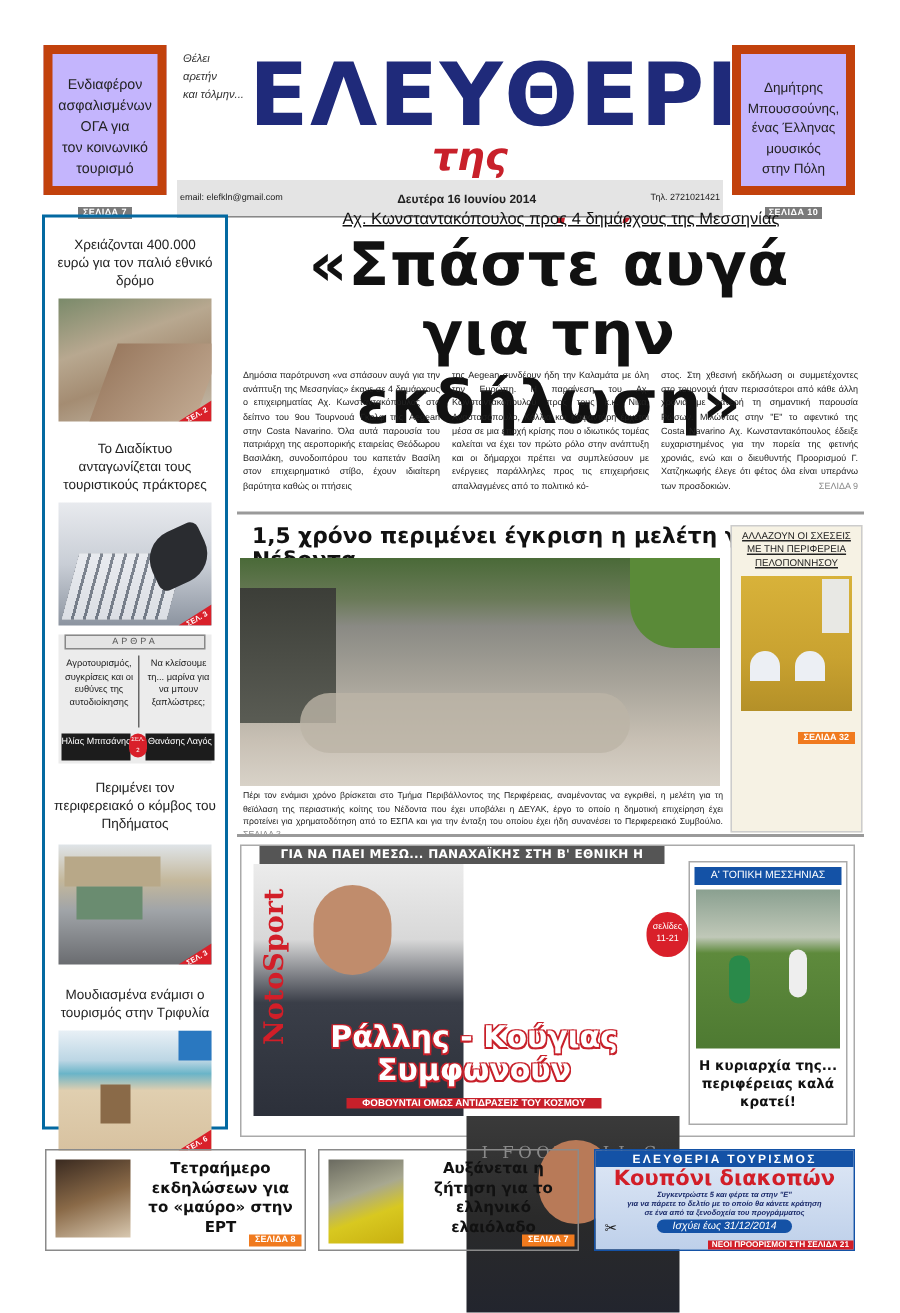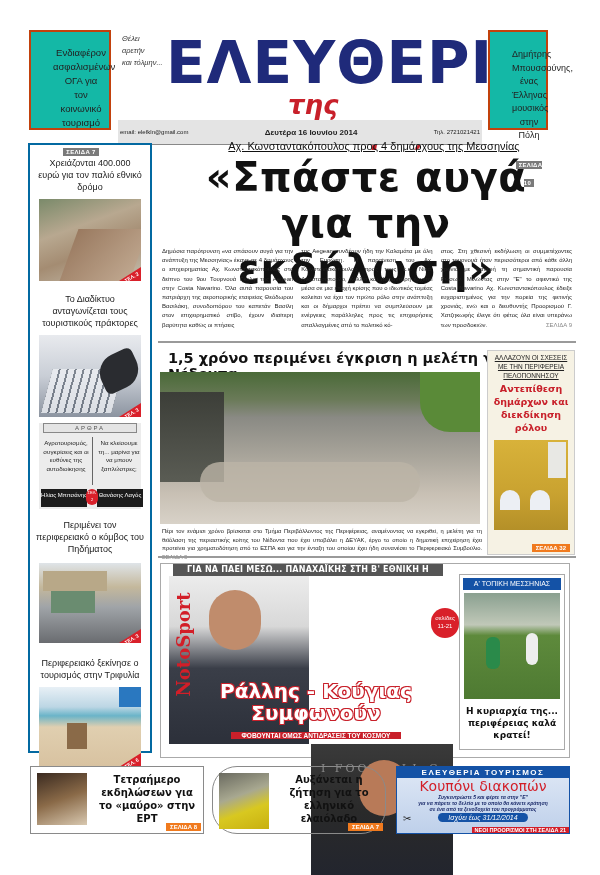--- a/index.html
+++ b/index.html
@@ -1,18 +1,18 @@
 <!DOCTYPE html>
 <html><head>
 <meta charset="utf-8">
 <style>
   * { box-sizing: border-box; margin: 0; padding: 0; }
   body { width: 600px; height: 875px; background: #ffffff; font-family: "Liberation Sans", sans-serif; color: #111; position: relative; overflow: hidden; }
   .abs { position: absolute; }
-  .box { border: 2px solid #c2410c; background: #14b8a6; padding-left: 22px; }
+  .box { border: 6px solid #c2410c; background: #c4b5fd; }
   .page-tag { background: #7a7a7a; color: #fff; font-size: 6px; padding: 1px 3px; font-weight: bold; letter-spacing: 0.3px; }
   .page-tag-orange { background: #f07a1e; color: #fff; font-size: 6px; padding: 1px 4px; font-weight: bold; }
   .ear-text { font-size: 9.5px; line-height: 14px; text-align: center; color: #222; }
   
   .logo { font-family: "DejaVu Sans", sans-serif; font-weight: bold; color: #1f2a7a; font-size: 58px; letter-spacing: 1px; line-height: 58px; }
   .logo-sub { font-family: "DejaVu Sans", sans-serif; font-style: italic; font-weight: bold; color: #c8202a; font-size: 26px; }
   .tagline { font-family: Liberation Sans, sans-serif; font-style: italic; font-size: 7.5px; color: #333; line-height: 12px; }
   .strip1 { border-top: 1px solid #666; border-bottom: 1px solid #666; font-size: 6px; color: #333; display: flex; justify-content: space-between; align-items: center; height: 13px; padding: 0 2px; }
   .strip1 .mid { font-size: 8px; letter-spacing: 1px; }
   .strip2 { background: #e4e4e4; border-bottom: 1px solid #888; font-size: 6px; color: #222; display: flex; justify-content: space-between; align-items: center; height: 11px; padding: 12px 2px; }
@@ -58,21 +58,21 @@
   </div>
   <div class="abs logo" style="left:48px;top:4px;">ΕΛΕΥΘΕΡΙΑ</div>
   <div class="abs logo-sub" style="left:170px;top:60px;">της Δευτέρας</div>
   <div class="abs strip2" style="left:0;top:90px;width:364px;">
     <span>email: elefkln@gmail.com</span>
     <span class="date">Δευτέρα 16 Ιουνίου 2014</span>
     <span>Τηλ. 2721021421</span>
   </div>
 </div>
 
-<div class="abs box" style="left:488px;top:30px;width:60px;height:100px;">
+<div class="abs box" style="left:488px;top:30px;width:82px;height:100px;">
   <div class="ear-text" style="margin-top:16px;font-size:9px;line-height:13.5px;">
     <div>Δημήτρης</div>
     <div>Μπουσσούνης,</div>
     <div>ένας Έλληνας</div>
     <div>μουσικός</div>
     <div>στην Πόλη</div>
   </div>
   <div style="text-align:center;margin-top:10px;"><span class="page-tag">ΣΕΛΙΔΑ 10</span></div>
 </div>
 
@@ -100,21 +100,21 @@
     <div class="abs" style="left:58px;top:66px;width:46px;height:18px;background:#1c1c1c;color:#fff;font-size:6px;text-align:center;padding-top:3px;line-height:7px;">Θανάσης Λαγός</div>
     <div class="abs" style="left:47px;top:66px;width:12px;height:16px;border-radius:6px;background:#d9202a;color:#fff;font-size:4px;text-align:center;line-height:7px;"><span>ΣΕΛ. 2</span></div>
   </div>
   <div class="lhead" style="margin:10px 6px 8px;">Περιμένει τον περιφερειακό ο κόμβος του Πηδήματος</div>
   <div class="photo" style="margin:0 9px;height:80px;background:linear-gradient(180deg,#dfe4e8 0%,#c4b89c 30%,#a0a4a8 55%,#6a6c70 100%);">
     <div class="abs" style="left:4px;top:8px;width:64px;height:20px;background:#b8a888;"></div>
     <div class="abs" style="left:12px;top:28px;width:44px;height:22px;background:#6a8c70;"></div>
     <div class="sel-corner"></div>
     <span class="sel-corner-txt">ΣΕΛ. 3</span>
   </div>
-  <div class="lhead" style="margin:14px 6px 6px;">Περιφερειακό ξεκίνησε ο τουρισμός στην Τριφυλία</div>
+  <div class="lhead" style="margin:14px 6px 6px;">Μουδιασμένα ενάμισι ο τουρισμός στην Τριφυλία</div>
   <div class="photo" style="margin:0 9px;height:80px;background:linear-gradient(180deg,#e8f0f6 0%,#bcd6e4 25%,#6ab4c8 36%,#e0cfb0 50%,#d8c2a0 100%);">
     <div class="abs" style="left:80px;top:0;width:24px;height:20px;background:#2a78c0;"></div>
     <div class="abs" style="left:28px;top:36px;width:20px;height:26px;background:#8a6a48;"></div>
     <div class="sel-corner"></div>
     <span class="sel-corner-txt">ΣΕΛ. 6</span>
   </div>
 </div>
 
 <div class="abs" style="left:156px;top:140px;width:420px;">
   <div class="kicker" style="margin-left:16px;">Αχ. Κωνσταντακόπουλος προς 4 δημάρχους της Μεσσηνίας</div>
@@ -135,21 +135,20 @@
   <div class="abs" style="left:0;top:20px;width:64px;height:90px;background:linear-gradient(180deg,#3c3e38,#5a5c54);"></div>
   <div class="abs" style="left:260px;top:0;width:60px;height:60px;background:#5a8a38;border-radius:0 0 0 30px;"></div>
   <div class="abs" style="left:40px;top:90px;width:220px;height:40px;background:#bcb4a6;opacity:0.8;border-radius:20px;"></div>
 </div>
 <div class="abs caption" style="left:162px;top:527px;width:320px;">
   <span>Πέρι τον ενάμισι χρόνο βρίσκεται στο Τμήμα Περιβάλλοντος της Περιφέρειας, αναμένοντας να εγκριθεί, η μελέτη για τη θεϊόλαση της περιαστικής κοίτης του Νέδοντα που έχει υποβάλει η ΔΕΥΑΚ, έργο το οποίο η δημοτική επιχείρηση έχει προτείνει για χρηματοδότηση από το ΕΣΠΑ και για την ένταξη του οποίου έχει ήδη συνανέσει το Περιφερειακό Συμβούλιο.</span> <span style="color:#888;">ΣΕΛΙΔΑ 3</span>
 </div>
 
 <div class="abs sidebar-box" style="left:487px;top:350px;width:88px;height:205px;">
   <div style="font-size:6.5px;text-align:center;text-decoration:underline;line-height:9px;color:#222;padding:2px 4px 0;">ΑΛΛΑΖΟΥΝ ΟΙ ΣΧΕΣΕΙΣ ΜΕ ΤΗΝ ΠΕΡΙΦΕΡΕΙΑ ΠΕΛΟΠΟΝΝΗΣΟΥ</div>
-  <div style="font-family:'DejaVu Sans',sans-serif;font-weight:bold;font-size:9.5px;text-align:center;line-height:13px;color:#c8202a;padding:2px 4px;">Αντεπίθεση δημάρχων και διεκδίκηση ρόλου</div>
   <div class="photo" style="margin:4px 6px 0;height:90px;background:linear-gradient(180deg,#d8b23a 0%,#c9a230 60%,#b49028 100%);">
     <div class="abs" style="right:2px;top:2px;width:18px;height:36px;background:#e8e8e4;"></div>
     <div class="abs" style="left:6px;top:50px;width:20px;height:20px;background:#eceff4;border-radius:10px 10px 0 0;"></div>
     <div class="abs" style="left:36px;top:50px;width:20px;height:20px;background:#eceff4;border-radius:10px 10px 0 0;"></div>
   </div>
   <div style="text-align:right;padding:6px 4px 0;"><span class="page-tag-orange">ΣΕΛΙΔΑ 32</span></div>
 </div>
 <div class="abs" style="left:158px;top:556px;width:418px;height:2px;background:#9a9a9a;"></div>
 
 <div class="abs" style="left:160px;top:563px;width:410px;height:195px;border:1px solid #aaa;">
@@ -180,28 +179,28 @@
     </div>
     <div style="font-family:'DejaVu Sans',sans-serif;font-weight:bold;font-size:9px;line-height:12px;text-align:center;padding:6px 4px 0;">Η κυριαρχία της... περιφέρειας καλά κρατεί!</div>
   </div>
 </div>
 
 <div class="abs bottom-box" style="left:30px;top:766px;width:174px;height:68px;">
   <div class="photo abs" style="left:6px;top:6px;width:50px;height:52px;background:linear-gradient(160deg,#3a2a20,#8a6a48,#d8c8b0);"></div>
   <div class="abs bot-head" style="left:64px;top:6px;width:104px;">Τετραήμερο εκδηλώσεων για το «μαύρο» στην ΕΡΤ</div>
   <span class="abs page-tag-orange" style="right:2px;bottom:2px;">ΣΕΛΙΔΑ 8</span>
 </div>
-<div class="abs bottom-box" style="left:212px;top:766px;width:174px;height:68px;border-radius:25px;">
+<div class="abs bottom-box" style="left:212px;top:766px;width:174px;height:68px;">
   <div class="photo abs" style="left:6px;top:6px;width:50px;height:56px;background:linear-gradient(160deg,#6a6a60,#a8a890 40%,#d8c820 65%,#c8b010);"></div>
   <div class="abs bot-head" style="left:64px;top:6px;width:104px;">Αυξάνεται η ζήτηση για το ελληνικό ελαιόλαδο</div>
   <span class="abs page-tag-orange" style="right:2px;bottom:2px;">ΣΕΛΙΔΑ 7</span>
 </div>
 <div class="abs" style="left:396px;top:766px;width:174px;height:68px;background:linear-gradient(180deg,#dfe8f6,#bed0ea);border:1px solid #1452a6;">
   <div style="background:#1452a6;color:#fff;font-size:8px;font-weight:bold;letter-spacing:1.5px;text-align:center;height:11px;line-height:11px;">ΕΛΕΥΘΕΡΙΑ ΤΟΥΡΙΣΜΟΣ</div>
-  <div style="color:#d21e28;font-family:'DejaVu Sans',sans-serif;font-weight:normal;font-size:14px;text-align:center;line-height:16px;">Κουπόνι διακοπών</div>
+  <div style="color:#d21e28;font-family:'DejaVu Sans',sans-serif;font-weight:bold;font-size:14px;text-align:center;line-height:16px;">Κουπόνι διακοπών</div>
   <div style="font-size:5px;font-style:italic;font-weight:bold;text-align:center;line-height:6px;color:#1a2a6a;">
     <div>Συγκεντρώστε 5 και φέρτε τα στην "Ε"</div>
     <div>για να πάρετε το δελτίο με το οποίο θα κάνετε κράτηση</div>
     <div>σε ένα από τα ξενοδοχεία του προγράμματος</div>
   </div>
   <div style="position:absolute;left:6px;top:46px;font-size:10px;color:#222;">✂</div>
   <div style="margin:1px auto 0;width:90px;background:#1452a6;color:#fff;font-size:7px;font-style:italic;text-align:center;border-radius:6px;height:9px;line-height:9px;">Ισχύει έως 31/12/2014</div>
   <div style="position:absolute;right:0;bottom:0;background:#d21e28;color:#fff;font-size:5.5px;font-weight:bold;padding:0 3px;">ΝΕΟΙ ΠΡΟΟΡΙΣΜΟΙ ΣΤΗ ΣΕΛΙΔΑ 21</div>
 </div>
 

